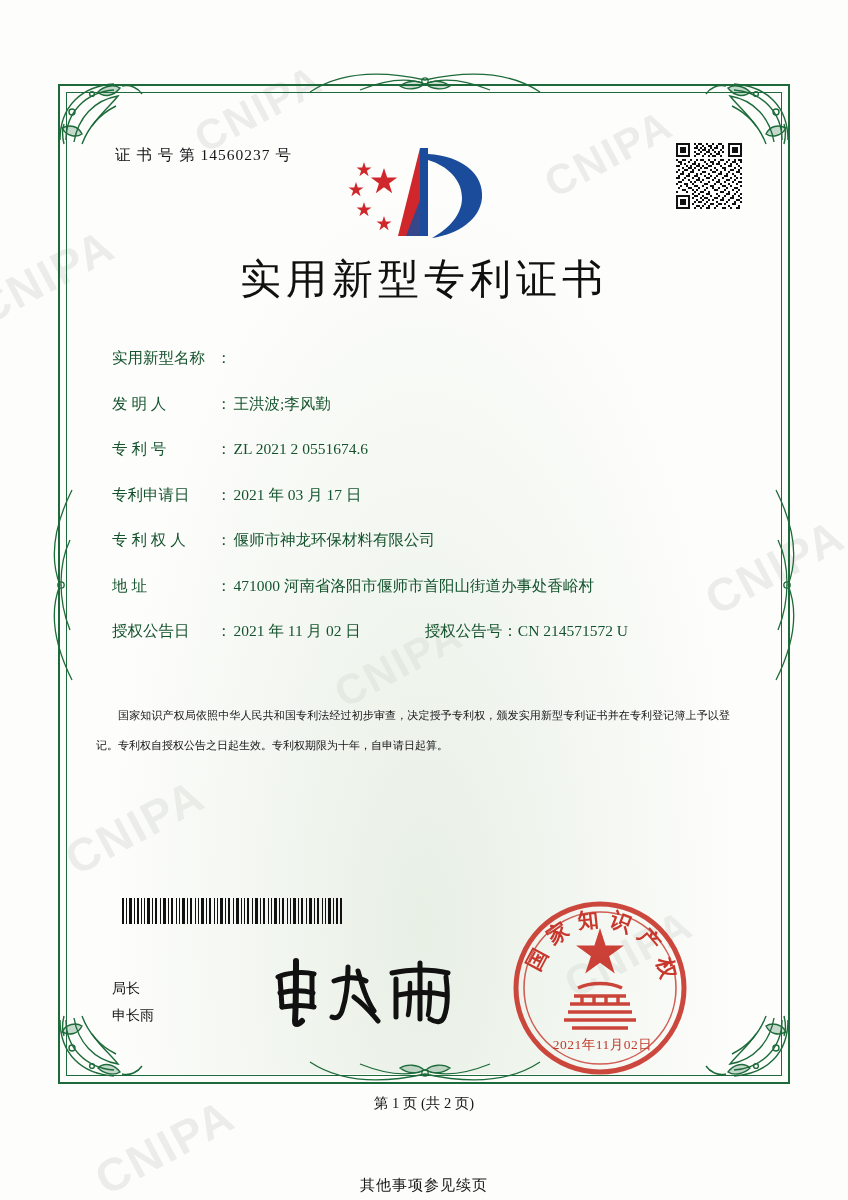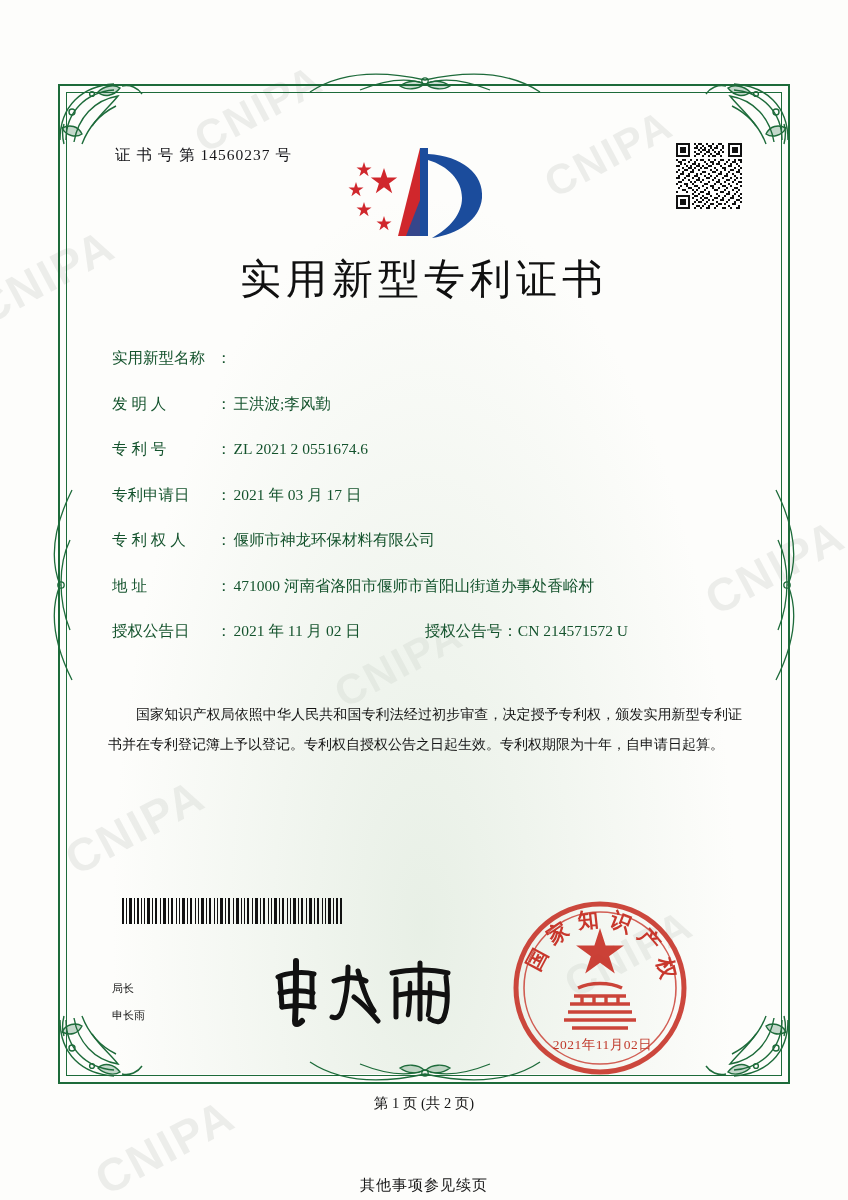--- a/index.html
+++ b/index.html
@@ -157,24 +157,24 @@
   .field-value { flex: 1 1 auto; }
   .field-row.two-col .field-value { flex: 0 0 auto; }
   .second-label {
     margin-left: 64px;
   }
   .second-value { }
 
   
   .para-block {
     position: absolute;
-    left: 108px;
+    left: 96px;
     top: 700px;
     width: 634px;
-    font-size: 14px;
+    font-size: 11px;
     line-height: 30px;
     color: #141414;
     text-align: justify;
   }
   .para {
     text-indent: 2em;
     margin: 0 0 6px 0;
   }
 
   
@@ -184,21 +184,21 @@
     top: 898px;
     width: 220px;
     height: 26px;
   }
 
   
   .sig-title {
     position: absolute;
     left: 112px;
     top: 975px;
-    font-size: 11px;
+    font-size: 14px;
     line-height: 27px;
     color: #141414;
   }
   .sig-script {
     position: absolute;
     left: 262px;
     top: 955px;
     width: 200px;
     height: 74px;
   }

